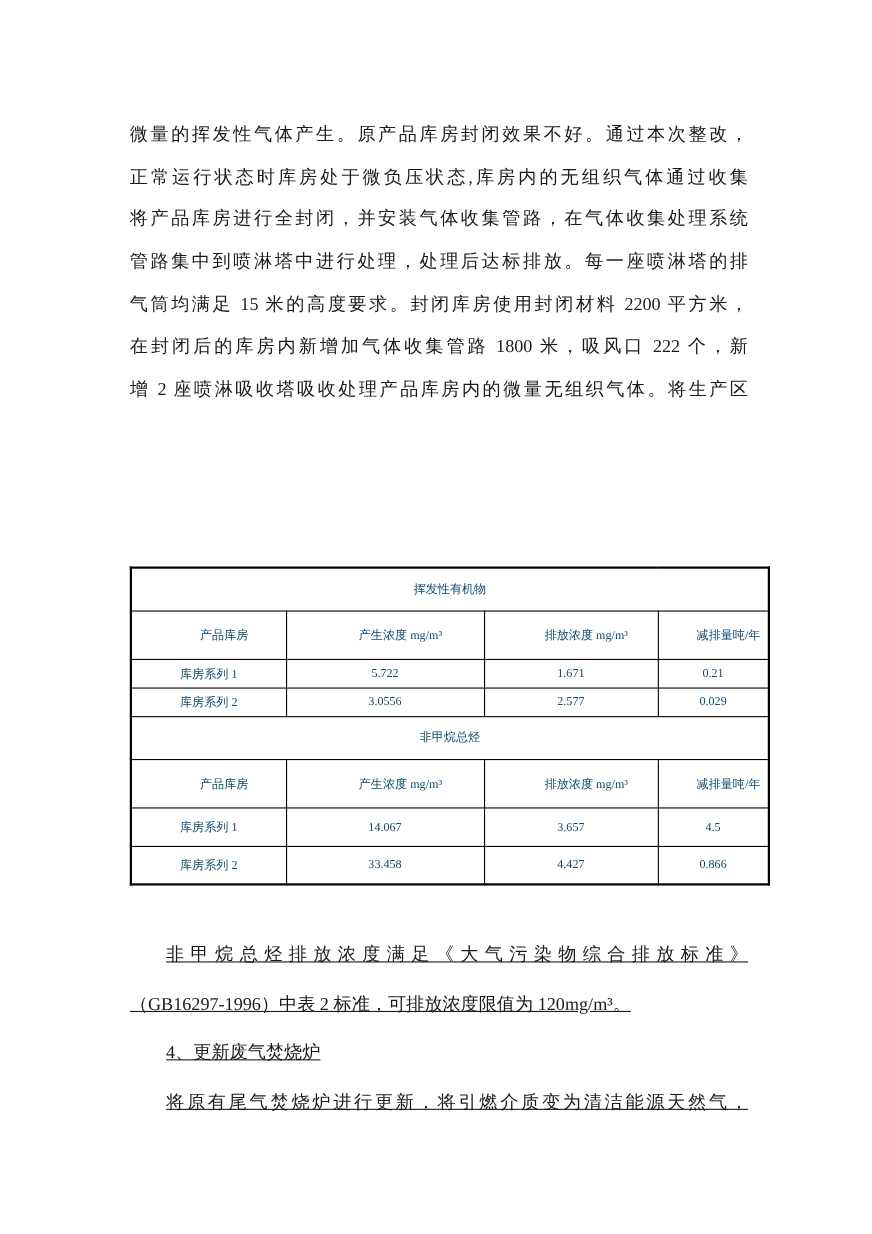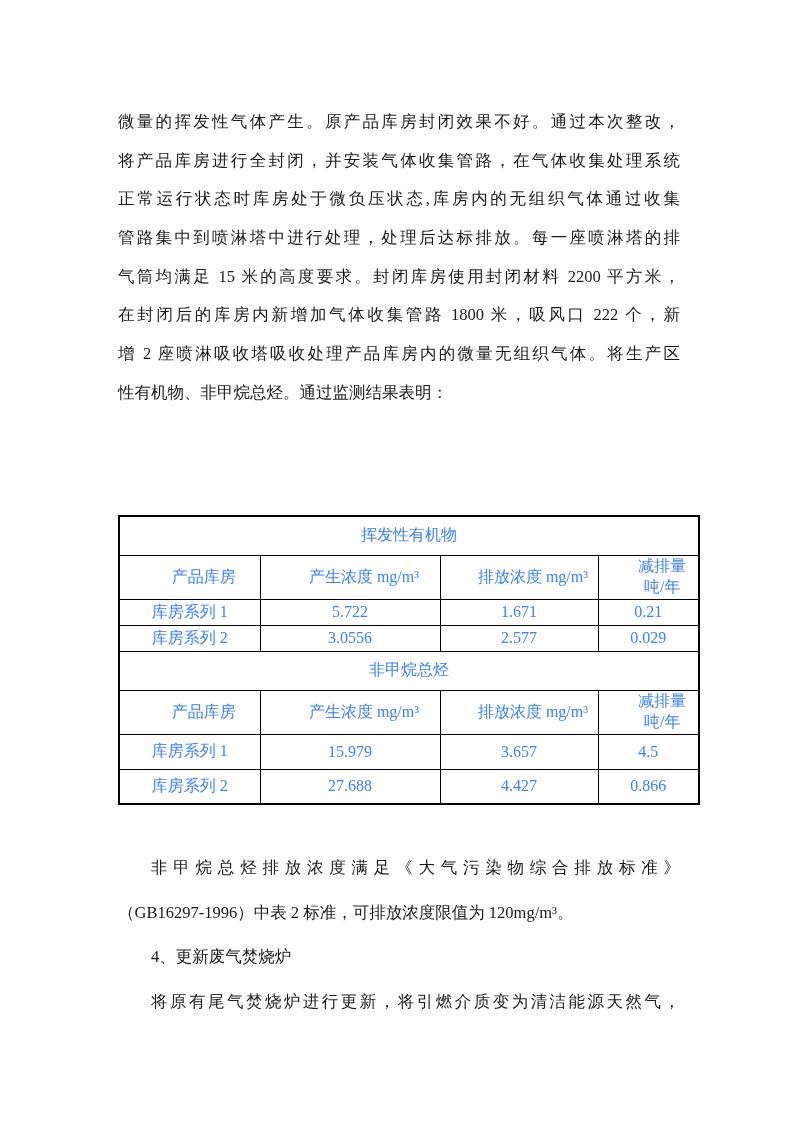--- a/index.html
+++ b/index.html
@@ -17,40 +17,40 @@
   
   .para {
     position: absolute;
     left: 118px;
     width: 562px;
     font-size: 16.5px;
   }
   #paragraph-1 { top: 103px; }
   #paragraph-1 .line { height: 38.7px; line-height: 38.7px; }
   #bottom-block { top: 846px; }
-  #bottom-block .line { height: 44.6px; line-height: 44.6px; }
+  #bottom-block .line { height: 44.6px; line-height: 44.6px; text-decoration: underline; }
   .line { white-space: nowrap; }
   .line.fill {
     white-space: normal;
     text-align: justify;
     text-align-last: justify;
     overflow: hidden;
   }
   .line.end { text-align: left; }
   .line.indent { text-indent: 33px; }
   
   .doc-table {
     position: absolute;
     left: 118px;
     top: 515px;
     width: 580px;
     border-collapse: collapse;
     table-layout: fixed;
-    font-size: 16px;
-    color: #3b82f6;
+    font-size: 11px;
+    color: #0c4a6e;
   }
   .doc-table td {
     border: 1px solid #000000;
     text-align: center;
     vertical-align: middle;
     padding: 0 4px;
   }
   .doc-table { border: 2px solid #000000; }
   tr.r-title td { height: 39px; }
   tr.r-head  td { height: 44px; padding-left: 32px; }
@@ -61,27 +61,26 @@
   .col-3 { width: 158px; }
   .col-4 { width: 101px; }
 </style>
 </head>
 <body>
 
 <div class="page">
 
   <div class="para" id="paragraph-1">
     <div class="line fill">微量的挥发性气体产生。原产品库房封闭效果不好。通过本次整改，</div>
+    <div class="line fill">正常运行状态时库房处于微负压状态,库房内的无组织气体通过收集</div>
     <div class="line fill">将产品库房进行全封闭，并安装气体收集管路，在气体收集处理系统</div>
-    <div class="line fill">正常运行状态时库房处于微负压状态,库房内的无组织气体通过收集</div>
     <div class="line fill">管路集中到喷淋塔中进行处理，处理后达标排放。每一座喷淋塔的排</div>
     <div class="line fill">气筒均满足 15 米的高度要求。封闭库房使用封闭材料 2200 平方米，</div>
     <div class="line fill">在封闭后的库房内新增加气体收集管路 1800 米，吸风口 222 个，新</div>
     <div class="line fill">增 2 座喷淋吸收塔吸收处理产品库房内的微量无组织气体。将生产区</div>
-    <div class="line end">性有机物、非甲烷总烃。通过监测结果表明：</div>
   </div>
 
   <table class="doc-table">
     <colgroup>
       <col class="col-1">
         <col class="col-2">
         <col class="col-3">
         <col class="col-4">
     </colgroup>
     <tbody>
@@ -112,27 +111,27 @@
         <td colspan="4">非甲烷总烃</td>
       </tr>
       <tr class="r-head">
         <td>产品库房</td>
         <td>产生浓度 mg/m³</td>
         <td>排放浓度 mg/m³</td>
         <td>减排量吨/年</td>
       </tr>
       <tr class="r-lg">
         <td>库房系列 1</td>
-        <td>15.979</td>
+        <td>14.067</td>
         <td>3.657</td>
         <td>4.5</td>
       </tr>
       <tr class="r-lg">
         <td>库房系列 2</td>
-        <td>27.688</td>
+        <td>33.458</td>
         <td>4.427</td>
         <td>0.866</td>
       </tr>
     </tbody>
   </table>
 
   <div class="para" id="bottom-block">
     <div class="line fill indent">非甲烷总烃排放浓度满足《大气污染物综合排放标准》</div>
     <div class="line end">（GB16297-1996）中表 2 标准，可排放浓度限值为 120mg/m³。</div>
     <div class="line end indent">4、更新废气焚烧炉</div>

